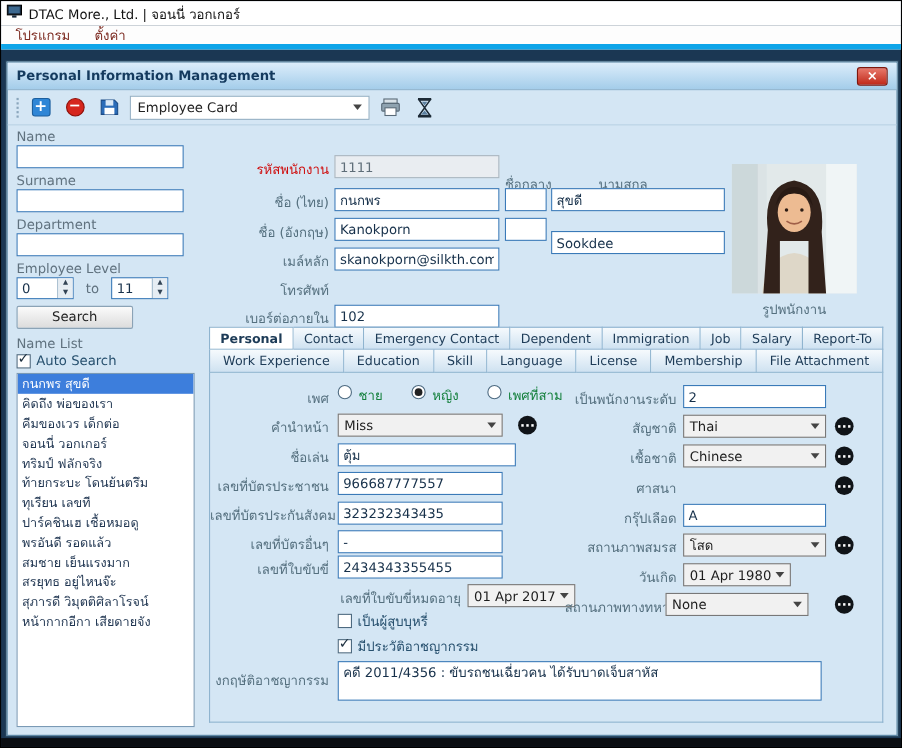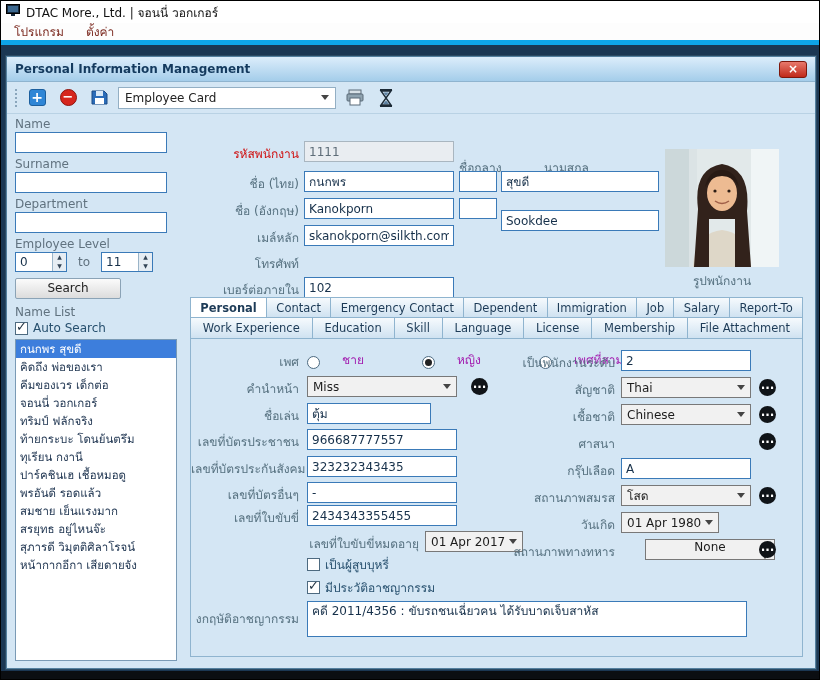--- a/index.html
+++ b/index.html
@@ -52,21 +52,21 @@
   .sel .sel-arr { margin-left:auto; }
   .dots { position:absolute; width:17px; height:17px; border-radius:50%; background:#101418; color:#fff;
     display:flex; align-items:center; justify-content:center; }
   .dots span { font-size:12px; font-weight:bold; line-height:10px; letter-spacing:0; }
   .cbrow { position:absolute; display:flex; align-items:center; gap:5px; }
   .cb { position:relative; width:13px; height:13px; background:#fff; border:1px solid #4d6a80; display:inline-block; }
   .cb i { position:absolute; top:-4px; left:0; font-style:normal; font-size:13px; font-weight:bold; color:#1d2f3f; }
   .cb-lbl { color:#27506e; }
   .radio { width:13px; height:13px; border-radius:50%; border:1px solid #4d6a80; background:#fff; display:inline-block; position:relative; }
   .radio.on:after { content:""; position:absolute; left:2px; top:2px; width:7px; height:7px; border-radius:50%; background:#222; }
-  .rgroup { position:absolute; display:flex; align-items:flex-end; gap:22px; color:#a21caf; }
+  .rgroup { position:absolute; display:flex; align-items:flex-start; gap:6px; color:#15803d; }
   .rgroup .gap { width:14px; }
   .spin { display:flex; width:52px; height:20px; border:1px solid #3a7ab8; background:#fff; }
   .spin-val { flex:1; padding:2px 4px; font-size:12px; color:#16304a; }
   .spin-btns { width:14px; display:flex; flex-direction:column; border-left:1px solid #9ab4c8; }
   .spin-btns span { flex:1; font-size:6px; line-height:8px; text-align:center; color:#345; background:#e6edf3; }
   .btn-search { width:106px; height:21px; background:linear-gradient(#fbfbfb,#dcdcdc); border:1px solid #8ba3b6;
     border-radius:2px; color:#222; text-align:center; line-height:19px; }
 
   
   .sidebar { position:absolute; left:8px; top:60px; width:166px; height:544px; }
@@ -194,21 +194,21 @@
           </span>
         <span class="cb-lbl">Auto Search</span>
       </div>
       <div class="listbox">
         <div class="li active">กนกพร สุขดี</div>
         <div class="li">คิดถึง พ่อของเรา</div>
         <div class="li">คีมของเวร เด็กต่อ</div>
         <div class="li">จอนนี่ วอกเกอร์</div>
         <div class="li">ทริมป์ ฟลักจริง</div>
         <div class="li">ท้ายกระบะ โดนย้นตรึม</div>
-        <div class="li">ทุเรียน กงานี</div>
+        <div class="li">ทุเรียน เลขที</div>
         <div class="li">ปาร์คชินเฮ เชื้อหมอดู</div>
         <div class="li">พรอันดี รอดแล้ว</div>
         <div class="li">สมชาย เย็นแรงมาก</div>
         <div class="li">สรยุทธ อยู่ไหนจ๊ะ</div>
         <div class="li">สุภารดี วิมุตติศิลาโรจน์</div>
         <div class="li">หน้ากากอีกา เสียดายจัง</div>
       </div>
     </div>
 
     <div class="lbl r red" style="left:140px; top:87px; width:152px;">รหัสพนักงาน</div>
@@ -291,21 +291,21 @@
       <div class="lbl r" style="left:0; top:40px; width:108px;">คำนำหน้า</div>
       <div class="sel" style="left:116px; top:37px; width:150px;">
         <span>Miss</span>
         <span class="sel-arr"></span>
       </div>
       <div class="dots" style="left:280px; top:39px;">
           <span>···</span>
         </div>
 
       <div class="lbl r" style="left:0; top:67px; width:108px;">ชื่อเล่น</div>
-      <input class="fld" style="left: 116px; top: 64px; width: 124px;" value="ตุ้ม">
+      <input class="fld" style="left: 116px; top: 64px; width: 162px;" value="ตุ้ม">
 
       <div class="lbl r" style="left:0; top:93px; width:108px;">เลขที่บัตรประชาชน</div>
       <input class="fld" style="left: 116px; top: 90px; width: 150px;" value="966687777557">
 
       <div class="lbl r" style="left:0; top:120px; width:108px;">เลขที่บัตรประกันสังคม</div>
       <input class="fld" style="left: 116px; top: 117px; width: 150px;" value="323232343435">
 
       <div class="lbl r" style="left:0; top:146px; width:108px;">เลขที่บัตรอื่นๆ</div>
       <input class="fld" style="left: 116px; top: 143px; width: 150px;" value="-">
 
@@ -370,21 +370,21 @@
           <span>···</span>
         </div>
 
       <div class="lbl r" style="left:230px; top:176px; width:194px;">วันเกิด</div>
       <div class="sel" style="left:430px; top:173px; width:98px;">
         <span>01 Apr 1980</span>
         <span class="sel-arr"></span>
       </div>
 
       <div class="lbl r" style="left:230px; top:203px; width:194px;">สถานภาพทางทหาร</div>
-      <div class="sel" style="left:454px; top:200px; width:130px;flex-direction:column;">
+      <div class="sel" style="left:414px; top:200px; width:130px;">
         <span>None</span>
         <span class="sel-arr"></span>
       </div>
       <div class="dots" style="left:568px; top:202px;">
           <span>···</span>
         </div>
 
     </div>
   </div>
 

